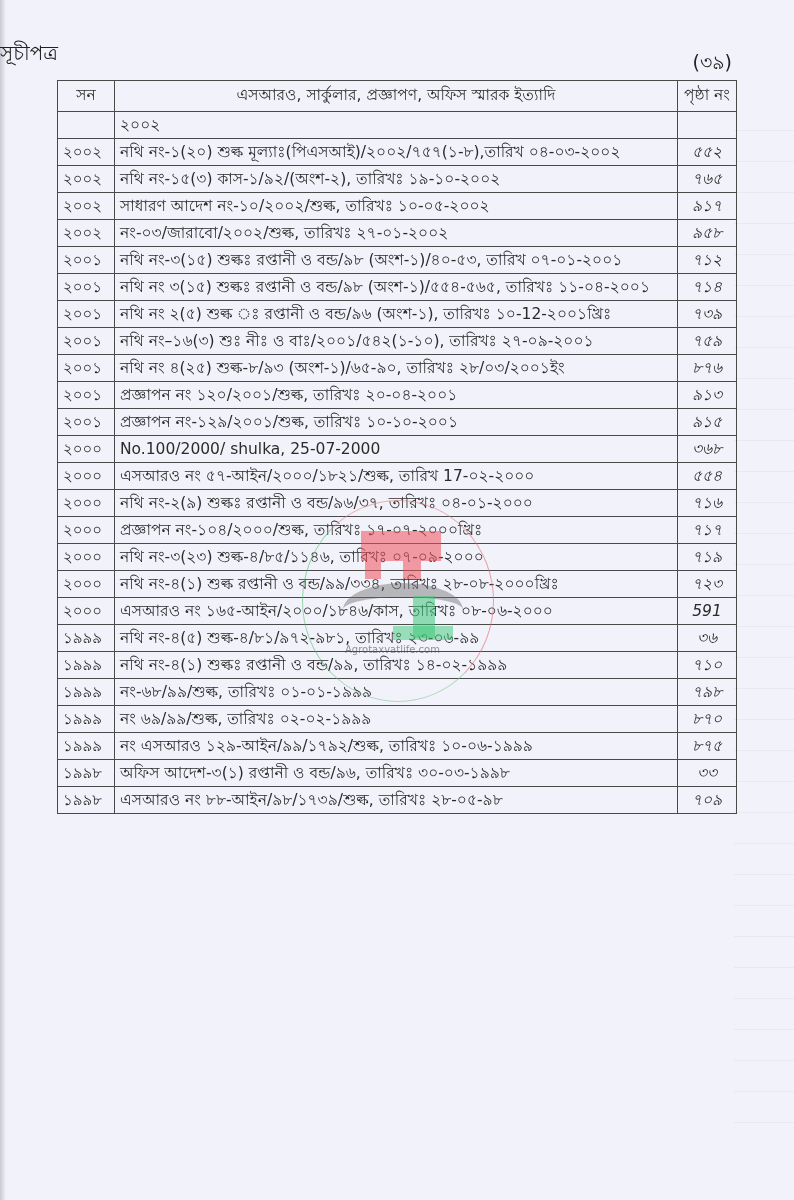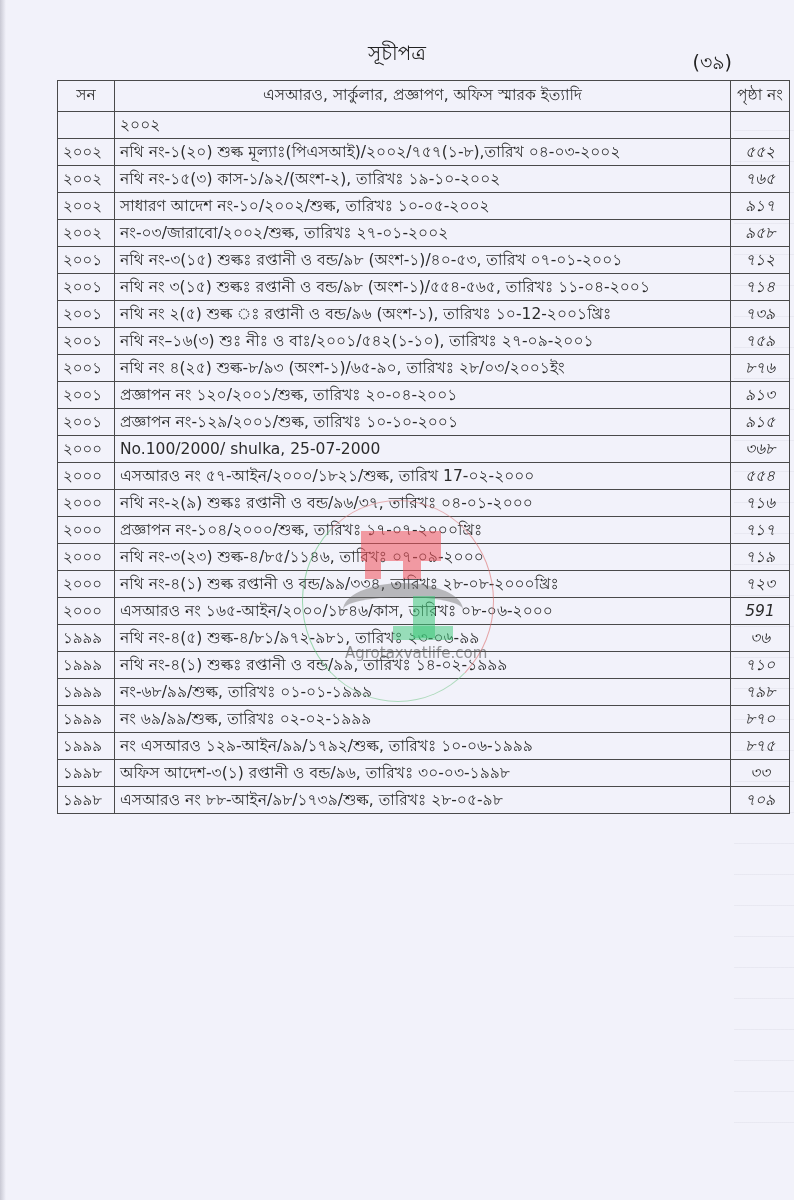--- a/index.html
+++ b/index.html
@@ -8,28 +8,28 @@
     background:#f2f2fa;
     font-family:"DejaVu Sans", sans-serif;
     color:#2a2a2a;
     position:relative;
   }
   .page-shade {
     position:absolute; left:0; top:0; width:6px; height:1200px;
     background:linear-gradient(to right,#c9c9d4,#f2f2fa);
   }
   .page-title {
-    position:absolute; top:38px; left:0; width:794px; text-align:center;
+    position:absolute; top:38px; left:0; width:794px; text-align:left;
     font-size:20px; color:#222;
   }
   .page-number {
     position:absolute; top:48px; right:62px; font-size:19px; color:#222;
   }
   table.toc {
-    position:absolute; left:57px; top:80px; width:733px;
+    position:absolute; left:57px; top:80px; width:680px;
     border-collapse:collapse; table-layout:fixed;
     font-size:15.5px; line-height:24px;
   }
   table.toc td, table.toc th {
     border:1.4px solid #4a4a4a; padding:1px 5px; vertical-align:top;
     font-weight:normal; color:#2b2b2b;
   }
   table.toc th { text-align:center; font-size:15.5px; padding:2px 4px; height:26px; }
   col.c-year { width:57px; }
   col.c-page { width:59px; }
@@ -54,21 +54,21 @@
   .wm-swoosh {
     position:absolute; left:40px; top:82px; width:120px; height:40px;
     border-top:14px solid rgba(110,110,110,0.45); border-radius:60% 60% 0 0;
   }
   .wm-green {
     position:absolute; left:110px; top:95px; width:22px; height:42px;
     background:rgba(60,200,120,0.55);
   }
   .wm-green2 { position:absolute; left:90px; top:125px; width:60px; height:14px; background:rgba(60,200,120,0.5); }
   .wm-text {
-    position:absolute; left:42px; top:143px; font-size:15px; color:rgba(80,80,80,0.6);
+    position:absolute; left:42px; top:143px; font-size:10px; color:rgba(80,80,80,0.6);
     font-family:"DejaVu Sans", sans-serif;
   }
   .bleed {
     position:absolute; right:0; top:100px; width:60px; height:1040px;
     background:repeating-linear-gradient(to bottom, rgba(0,0,0,0) 0, rgba(0,0,0,0) 30px, rgba(120,120,140,0.08) 30px, rgba(120,120,140,0.08) 31px);
     pointer-events:none;
   }
 </style>
 </head>
 <body>

